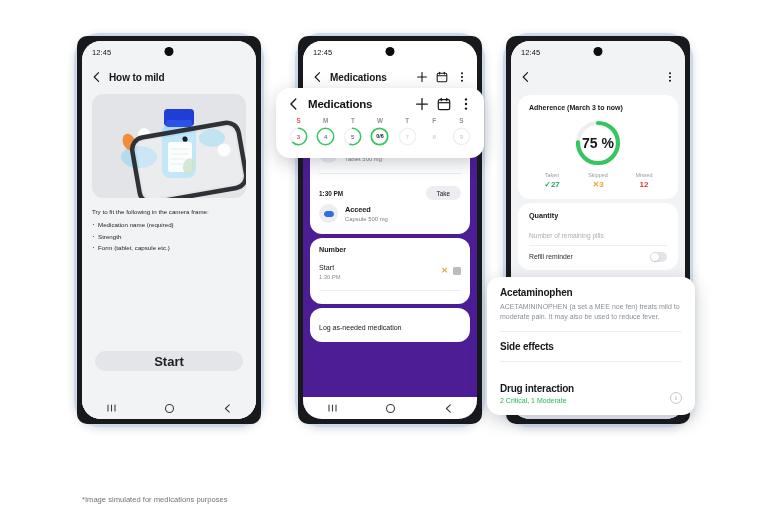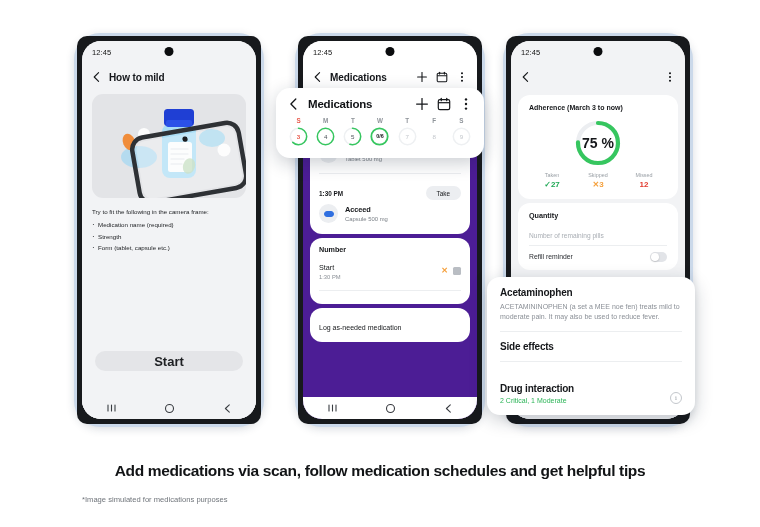--- a/index.html
+++ b/index.html
@@ -624,16 +624,15 @@
     <div class="io-div"></div>
     <div class="io-bottom">
       <span>
         <div class="io-h">Drug interaction</div>
         <div class="io-sub">2 Critical, 1 Moderate</div>
       </span>
       <span class="info-circle">i</span>
     </div>
   </div>
 
-  <div class="caption">Add medications via scan, follow medication schedules and get helpful tips</div>
   <div class="subcaption">*Image simulated for medications purposes</div>
 
 </div>
 
 </body></html>

